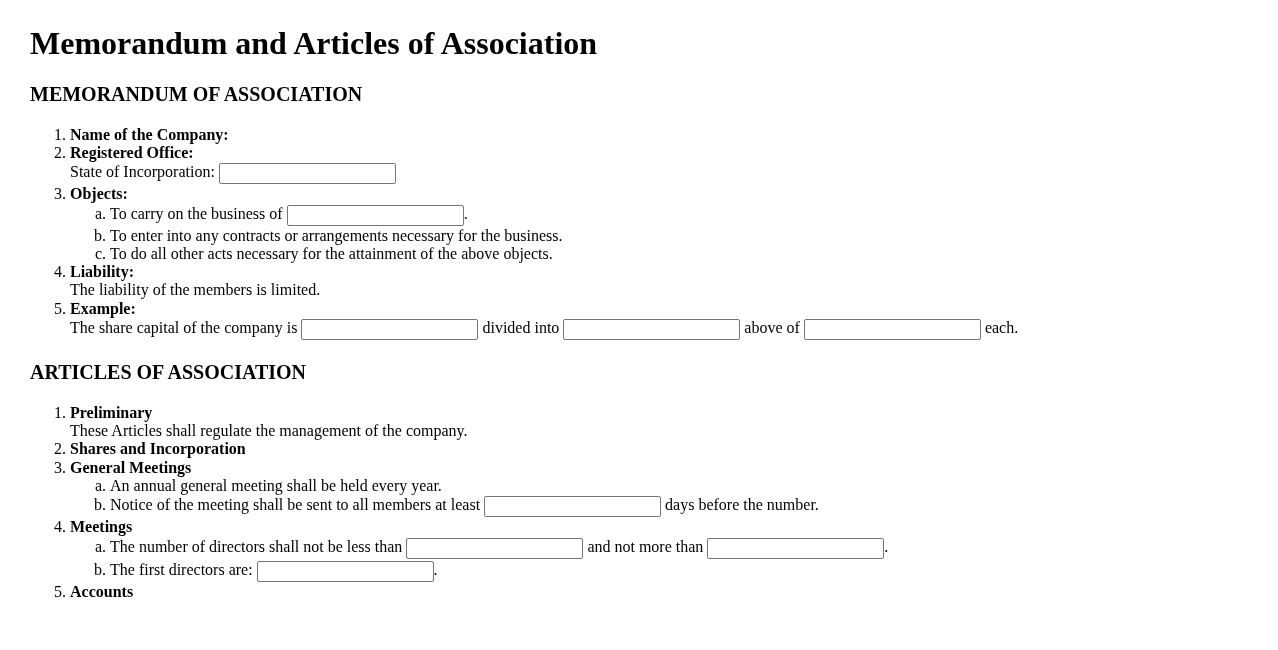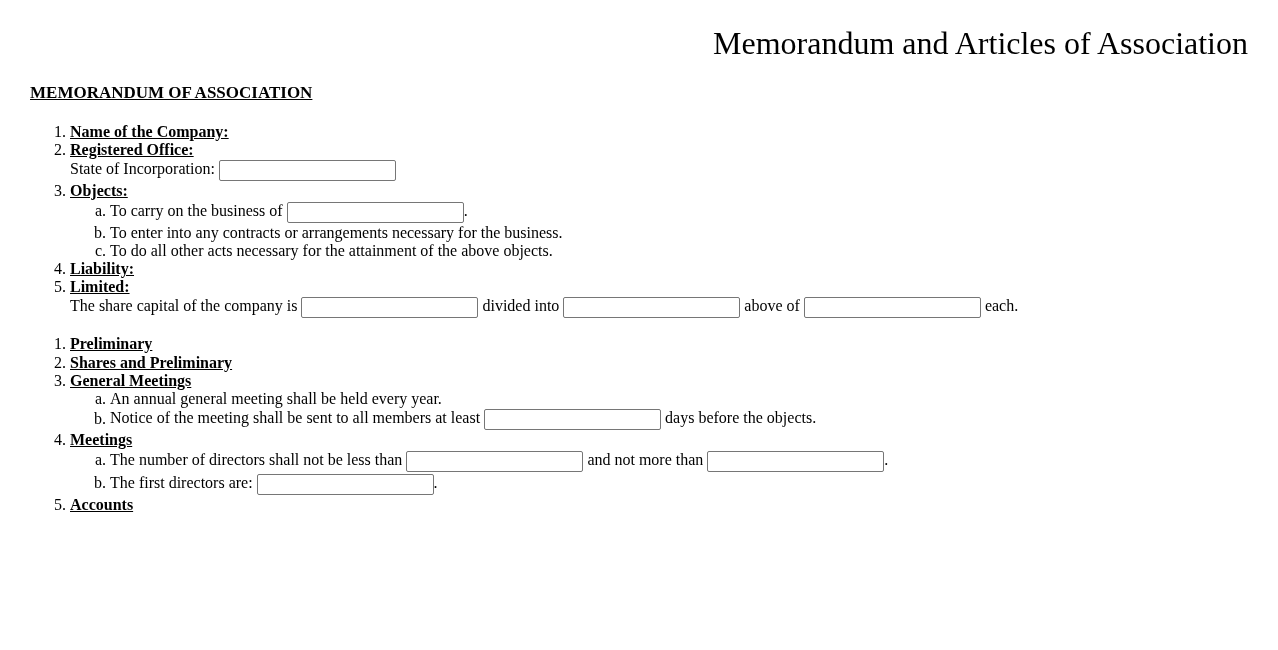--- a/index.html
+++ b/index.html
@@ -13,29 +13,27 @@
     overflow: hidden;
     font-family: "Liberation Serif", "DejaVu Serif", serif;
     font-size: 16px;
     color: #000000;
   }
   .page {
     padding: 25px 30px 0 30px;
   }
   h1 {
     font-size: 32px;
-    font-weight: normal;
+    font-weight: bold;
     margin: 0 0 21px 0;
-    text-align: right;
   }
   h2 {
-    font-size: 17px;
+    font-size: 20px;
     font-weight: bold;
     margin: 20px 0;
-    text-decoration: underline;
   }
   ol.top-list {
     margin: 16px 0;
     padding-left: 40px;
     list-style-type: decimal;
   }
   ol.sub-list {
     margin: 0;
     padding-left: 40px;
     list-style-type: lower-alpha;
@@ -52,21 +50,21 @@
     box-sizing: border-box;
     border: 1px solid #767676;
     border-radius: 2px;
     background: #ffffff;
     padding: 1px 2px;
     font-family: "Liberation Sans", sans-serif;
     font-size: 13px;
     vertical-align: middle;
     margin: 1px 0;
   }
-  b { font-weight: bold; text-decoration: underline; }
+  b { font-weight: bold; }
 </style>
 </head>
 <body>
 
 <div class="page">
 
   <h1>Memorandum and Articles of Association</h1>
 
   <h2>MEMORANDUM OF ASSOCIATION</h2>
 
@@ -89,51 +87,54 @@
         <li>
           <span>To enter into any contracts or arrangements necessary for the business.</span>
         </li>
         <li>
           <span>To do all other acts necessary for the attainment of the above objects.</span>
         </li>
       </ol>
     </li>
     <li>
       <b>Liability:</b><br>
+      <span>The liability of the members is limited.</span>
     </li>
     <li class="has-input">
-      <b>Limited:</b><br>
+      <b>Example:</b><br>
       <span>The share capital of the company is</span>
       <input type="text" value="" style="">
       <span>divided into</span>
       <input type="text" value="" style="">
       <span>above of</span>
       <input type="text" value="" style="">
       <span>each.</span>
     </li>
   </ol>
 
+  <h2>ARTICLES OF ASSOCIATION</h2>
 
   <ol class="top-list">
     <li>
       <b>Preliminary</b><br>
+      <span>These Articles shall regulate the management of the company.</span>
     </li>
     <li>
-      <b>Shares and Preliminary</b>
+      <b>Shares and Incorporation</b>
     </li>
     <li>
       <b>General Meetings</b>
       <ol class="sub-list">
         <li>
           <span>An annual general meeting shall be held every year.</span>
         </li>
         <li class="has-input">
           <span>Notice of the meeting shall be sent to all members at least</span>
           <input type="text" value="" style="">
-          <span>days before the objects.</span>
+          <span>days before the number.</span>
         </li>
       </ol>
     </li>
     <li>
       <b>Meetings</b>
       <ol class="sub-list">
         <li class="has-input">
           <span>The number of directors shall not be less than</span>
           <input type="text" value="" style="">
           <span>and not more than</span>

